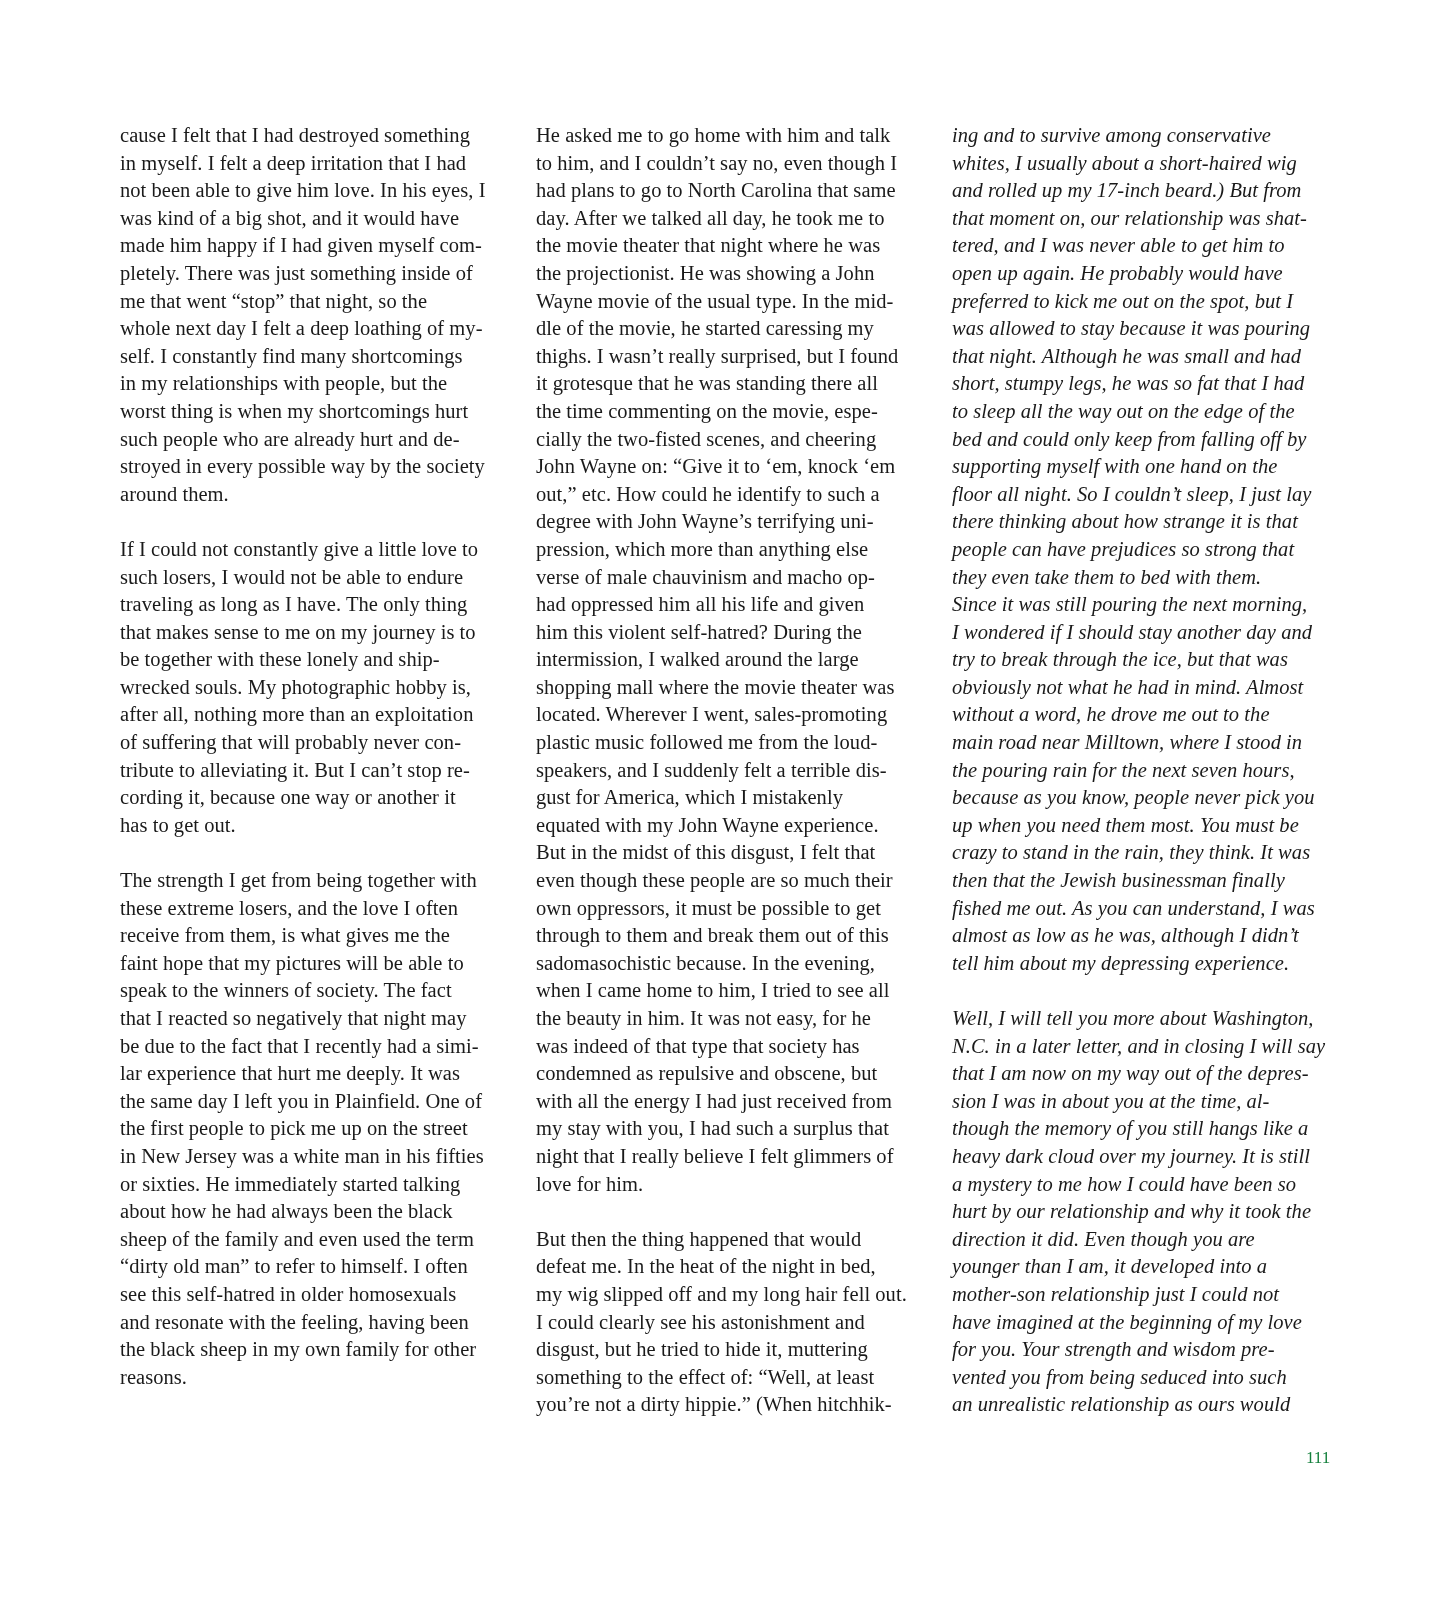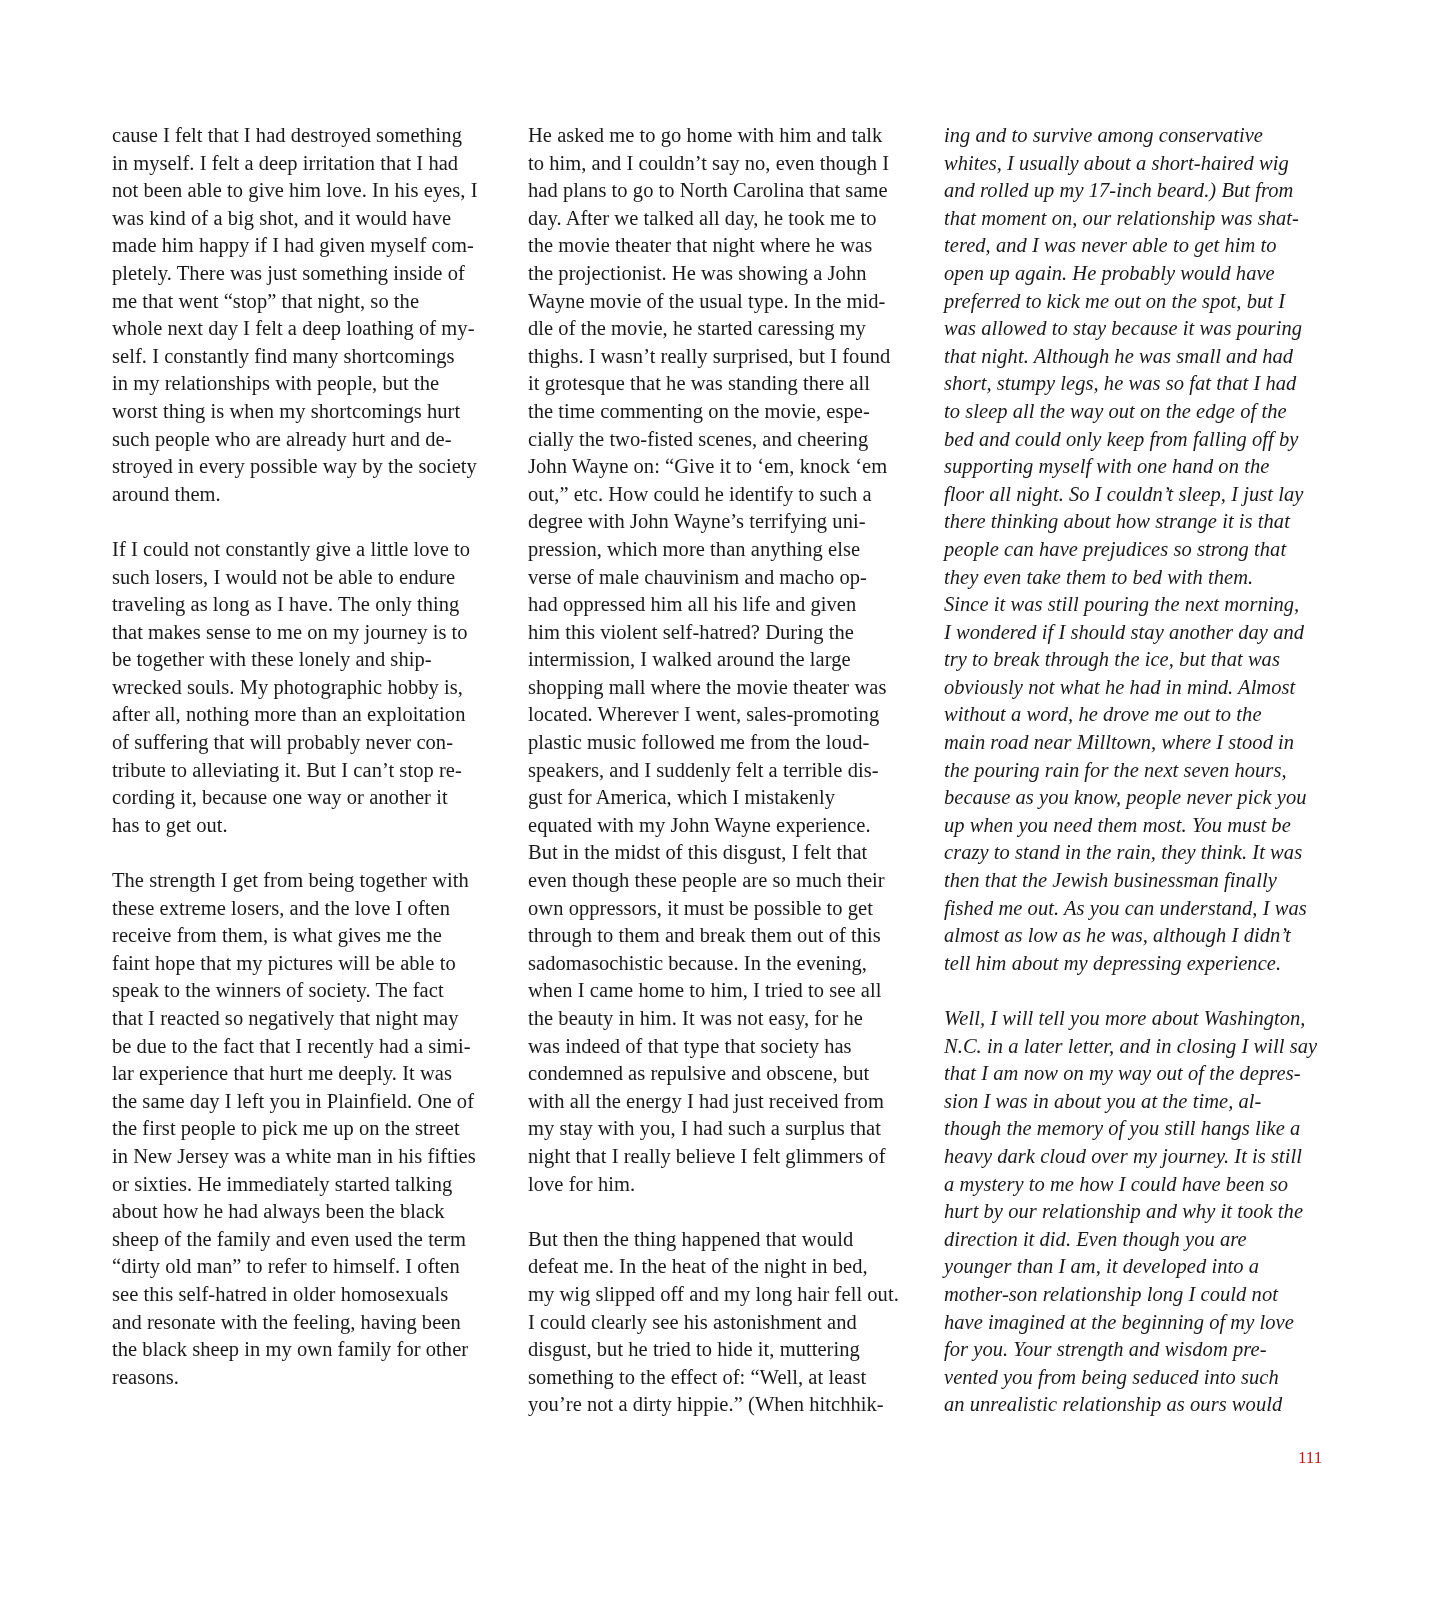--- a/index.html
+++ b/index.html
@@ -1,41 +1,41 @@
 <!DOCTYPE html>
 <html><head>
 <meta charset="utf-8">
 <style>
   html, body { margin: 0; padding: 0; background: #ffffff; }
   body {
     width: 1447px; height: 1618px; position: relative; overflow: hidden;
     font-family: "DejaVu Serif", "Liberation Serif", serif;
     color: #1a1a1a;
   }
-  .page { position: absolute; left: 8px; top: 0; width: 1172px; height: 1618px; }
+  .page { position: absolute; left: 16px; top: 0; width: 1172px; height: 1618px; }
   .column {
     position: absolute; top: 122px; width: 400px;
   }
   .col-1 { left: 104px; }
   .col-2 { left: 520px; }
   .col-3 { left: 936px; font-style: italic; }
   .line {
     display: block;
     font-family: "Liberation Serif", "DejaVu Serif", serif;
     font-size: 20.5px;
     line-height: 27.6px;
     height: 27.6px;
     white-space: nowrap;
     letter-spacing: 0.05px;
   }
   .gap { display: block; height: 27.6px; }
   .page-number {
     position: absolute; left: 1290px; top: 1448px;
     font-family: "Liberation Serif", "DejaVu Serif", serif;
-    font-size: 17px; color: #b91c1c;
+    font-size: 17px; color: #15803d;
   }
 </style>
 </head>
 <body>
 
 <div class="page">
   <div class="column col-1">
       <div class="paragraph">
         <span class="line">cause I felt that I had destroyed something</span>
         <span class="line">in myself. I felt a deep irritation that I had</span>
@@ -181,21 +181,21 @@
         <span class="line">Well, I will tell you more about Washington,</span>
         <span class="line">N.C. in a later letter, and in closing I will say</span>
         <span class="line">that I am now on my way out of the depres-</span>
         <span class="line">sion I was in about you at the time, al-</span>
         <span class="line">though the memory of you still hangs like a</span>
         <span class="line">heavy dark cloud over my journey. It is still</span>
         <span class="line">a mystery to me how I could have been so</span>
         <span class="line">hurt by our relationship and why it took the</span>
         <span class="line">direction it did. Even though you are</span>
         <span class="line">younger than I am, it developed into a</span>
-        <span class="line">mother-son relationship long I could not</span>
+        <span class="line">mother-son relationship just I could not</span>
         <span class="line">have imagined at the beginning of my love</span>
         <span class="line">for you. Your strength and wisdom pre-</span>
         <span class="line">vented you from being seduced into such</span>
         <span class="line">an unrealistic relationship as ours would</span>
       </div>
     </div>
   <div class="page-number">111</div>
 </div>
 
 </body></html>

